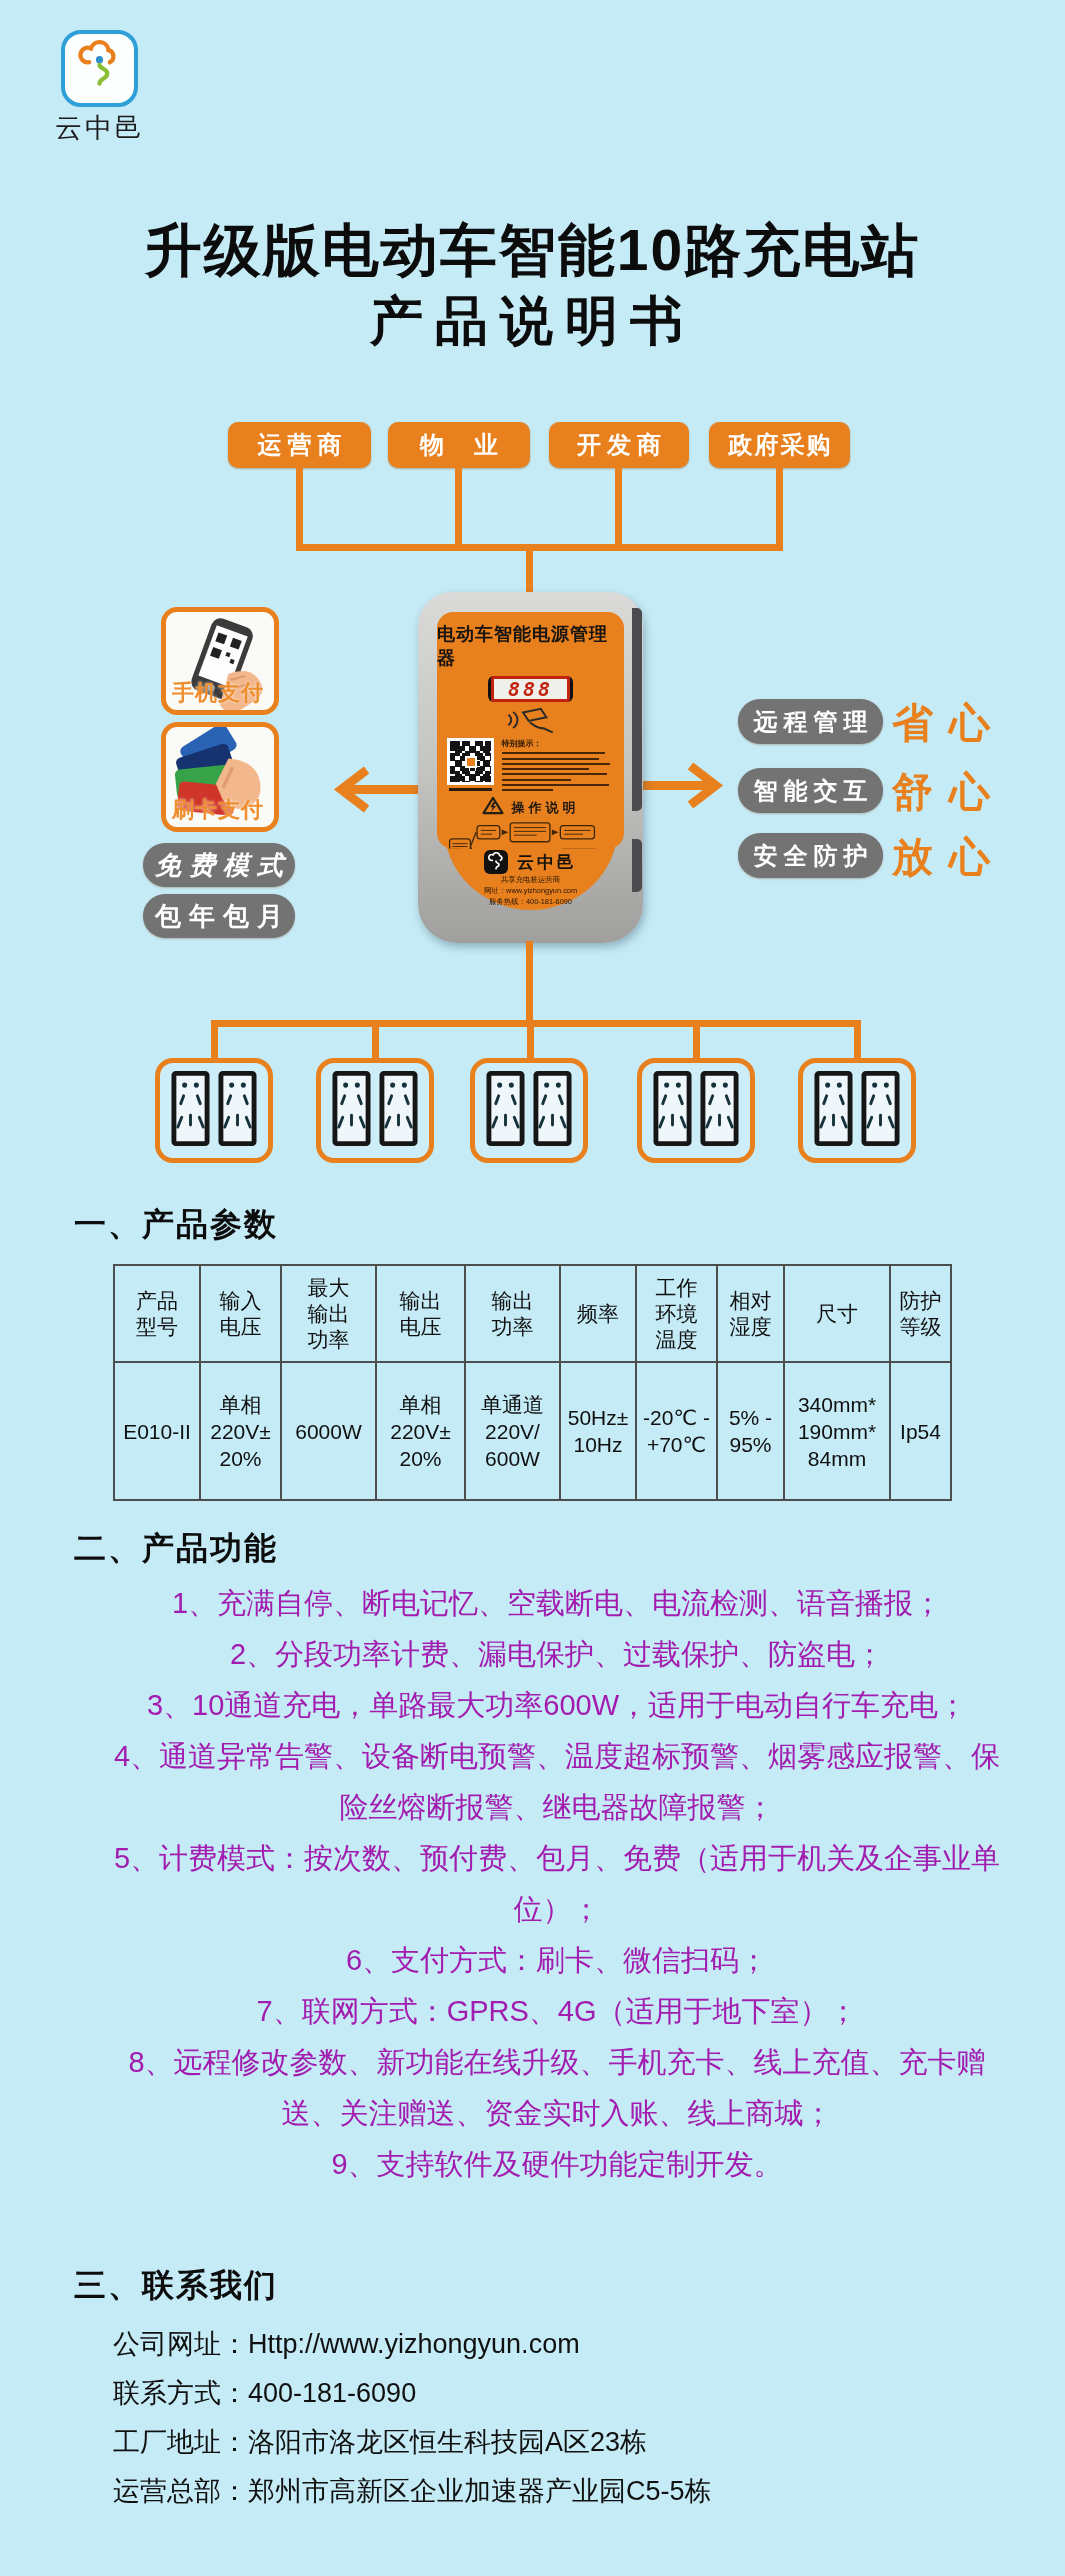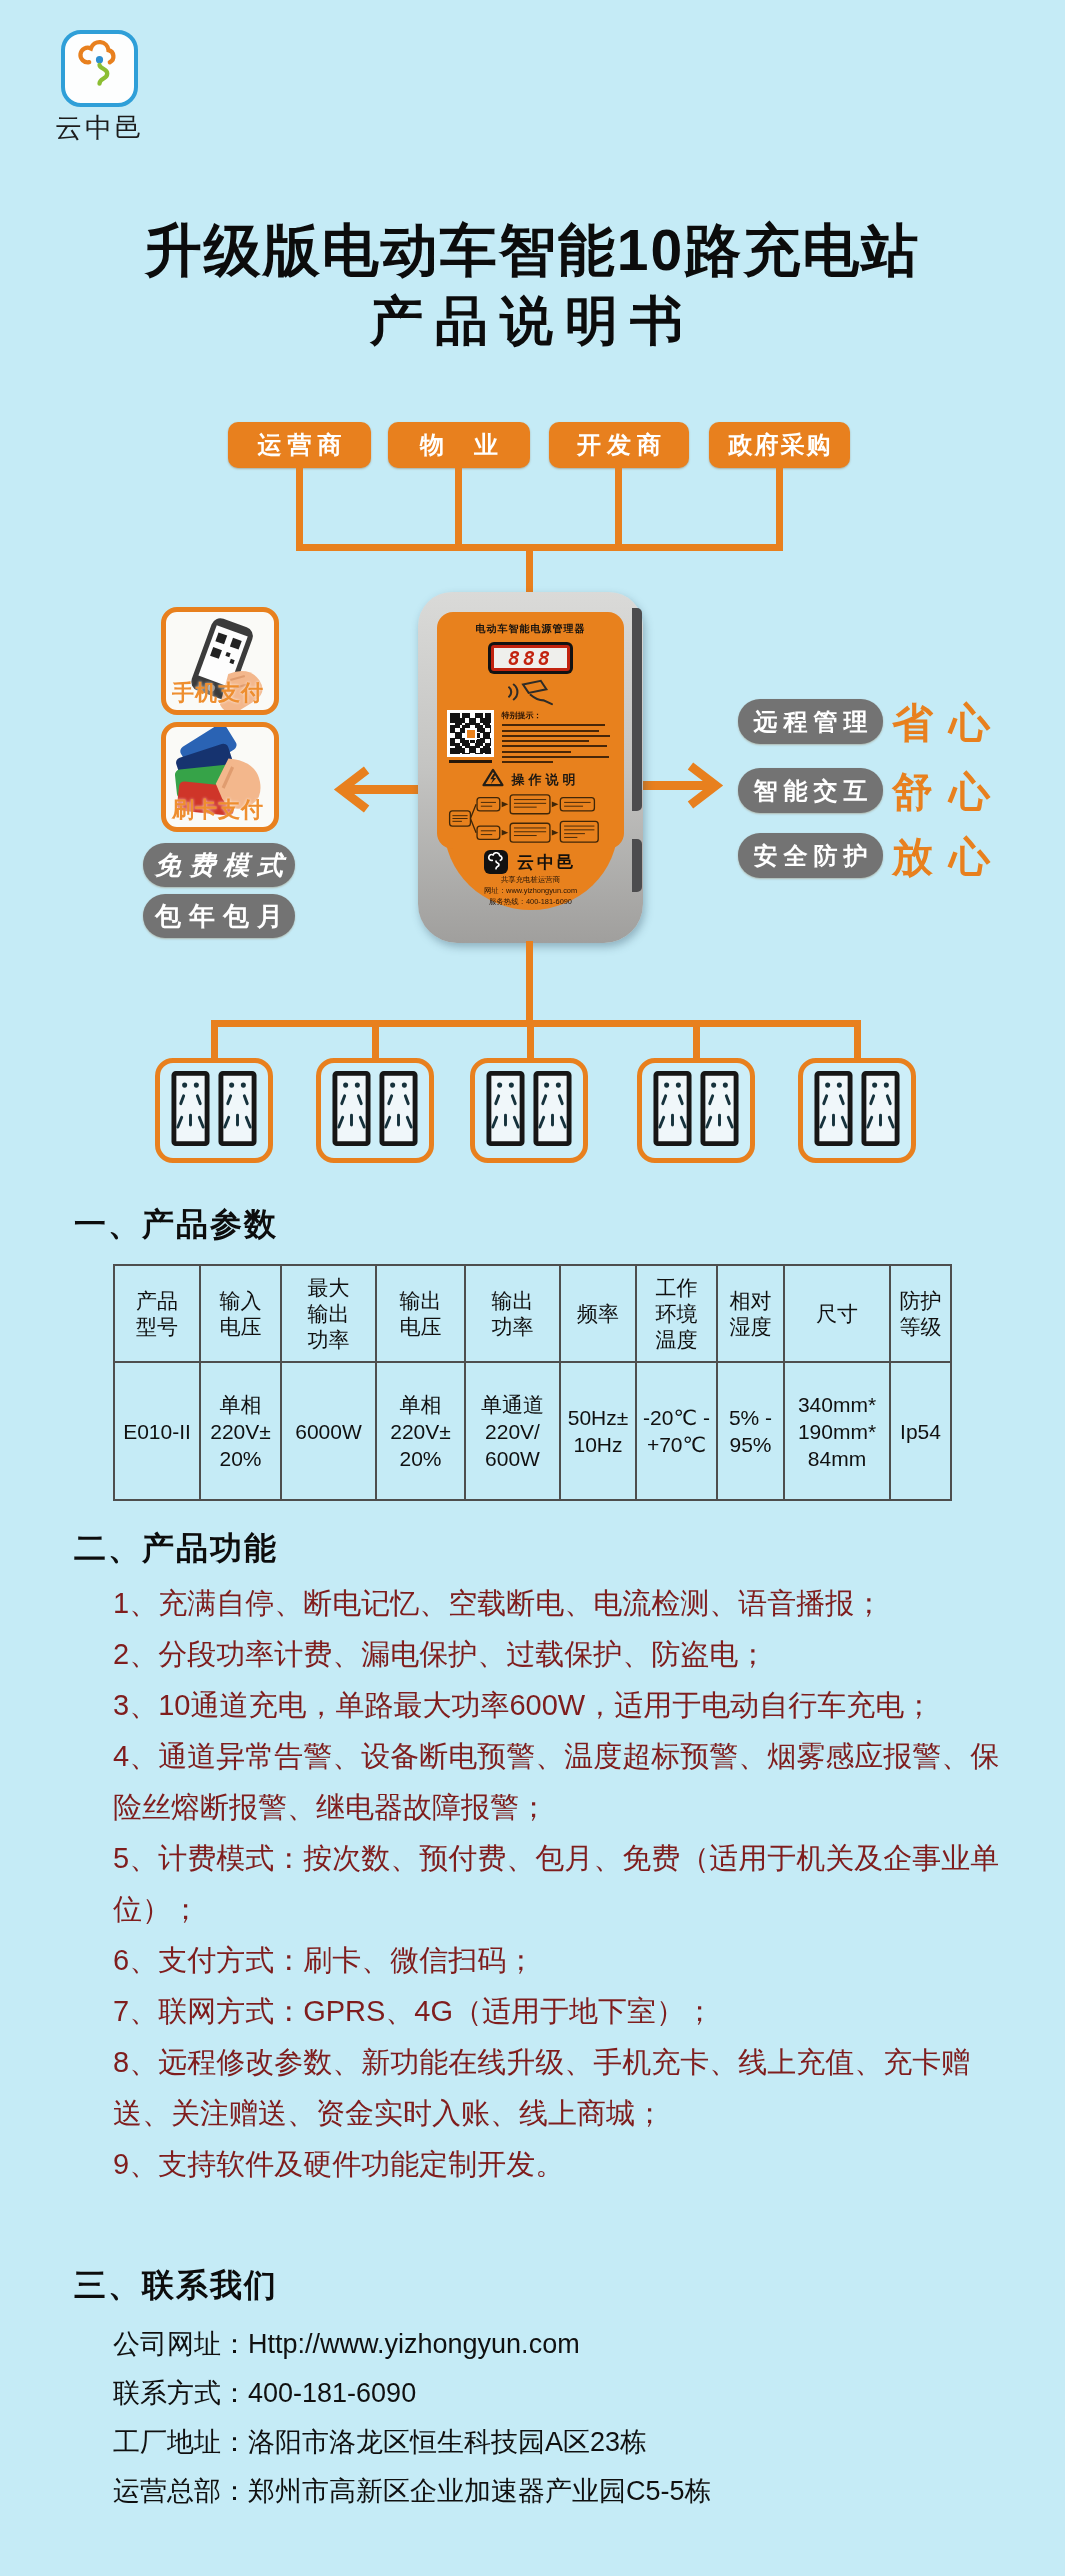--- a/index.html
+++ b/index.html
@@ -21,21 +21,21 @@
   
   .line{background:#e8801e;}
 
   
   .device{left:418px;top:592px;width:225px;height:351px;}
   .dev-body{position:absolute;left:0;top:0;right:0;bottom:0;background:linear-gradient(180deg,#dadad8 0%,#c4c4c2 50%,#a09f9d 100%);border-radius:34px 34px 39px 39px;box-shadow:2px 4px 8px rgba(40,70,90,.35);}
   .dev-strip{position:absolute;background:#4c4c4e;border-radius:0 5px 5px 0;z-index:1;}
   .dev-panel{position:absolute;left:19px;top:20px;width:187px;height:237px;background:#e8811d;border-radius:16px;z-index:3;display:flex;flex-direction:column;align-items:center;overflow:hidden;}
   .dev-bulge{position:absolute;left:26px;top:150px;width:174px;height:168px;background:#e8811d;border-radius:50%;z-index:2;}
   .dev-footer{position:absolute;left:19px;top:258px;width:187px;z-index:4;text-align:center;}
-  .dp-title{margin-top:10px;font-size:10px;font-weight:700;color:#171310;letter-spacing:1px;}
+  .dp-title{margin-top:10px;font-size:18px;font-weight:700;color:#171310;letter-spacing:1px;}
   .disp-outer{margin-top:6px;width:85px;height:37px;background:#121212;border-radius:6px;display:flex;align-items:center;justify-content:center;}
   .disp-inner{width:79px;height:26px;background:#efefec;border:3px solid #c2230f;border-radius:3px;display:flex;align-items:center;justify-content:center;box-sizing:border-box;}
   .disp-digits{font-family:"DejaVu Sans Mono","Liberation Mono",monospace;font-style:italic;font-weight:700;font-size:20px;color:#c2230f;letter-spacing:3px;}
   .dp-swipe{margin-top:4px;height:28px;}
   .dp-notice{margin-top:4px;width:170px;height:57px;display:flex;}
   .qr{width:49px;height:55px;display:flex;flex-direction:column;align-items:center;}
   .qr-o{width:47px;height:47px;background:#fff;display:flex;align-items:center;justify-content:center;}
   .qr-i{position:relative;width:41px;height:41px;background:
       conic-gradient(#131313 90deg,transparent 0 180deg,#131313 0 270deg,transparent 0) 0 0/10px 10px,
       conic-gradient(transparent 90deg,#131313 0 180deg,transparent 0 270deg,#131313 0) 5px 5px/14px 14px;}
@@ -64,21 +64,21 @@
   
   .socket-unit{top:1058px;width:118px;height:105px;border:5px solid #e8801e;border-radius:18px;background:#cdeef8;box-sizing:border-box;display:flex;align-items:center;justify-content:center;gap:8px;}
 
   
   .sec-h{font-size:32px;font-weight:900;color:#0d0d0d;letter-spacing:2px;left:74px;}
   .spec-table{border-collapse:collapse;table-layout:fixed;width:836px;}
   .spec-table th,.spec-table td{border:2px solid #4e4e4e;white-space:pre-line;text-align:center;vertical-align:middle;color:#101010;padding:2px;font-weight:400;}
   .spec-table th{height:91px;font-size:21px;line-height:26px;}
   .spec-table td{height:132px;font-size:21px;line-height:27px;}
   .feat-list{left:113px;top:1578px;width:888px;}
-  .feat-item{font-size:29px;line-height:51px;color:#7f1d1d;}
+  .feat-item{font-size:29px;line-height:51px;color:#a21caf;text-align:center;}
   .contact-line{font-size:27px;line-height:49px;color:#101010;}
 </style>
 </head>
 <body>
 
 <div id="canvas">
 
   <div class="abs logo-box">
     <span>
       <svg viewBox="0 0 64 64" width="55" height="55">

